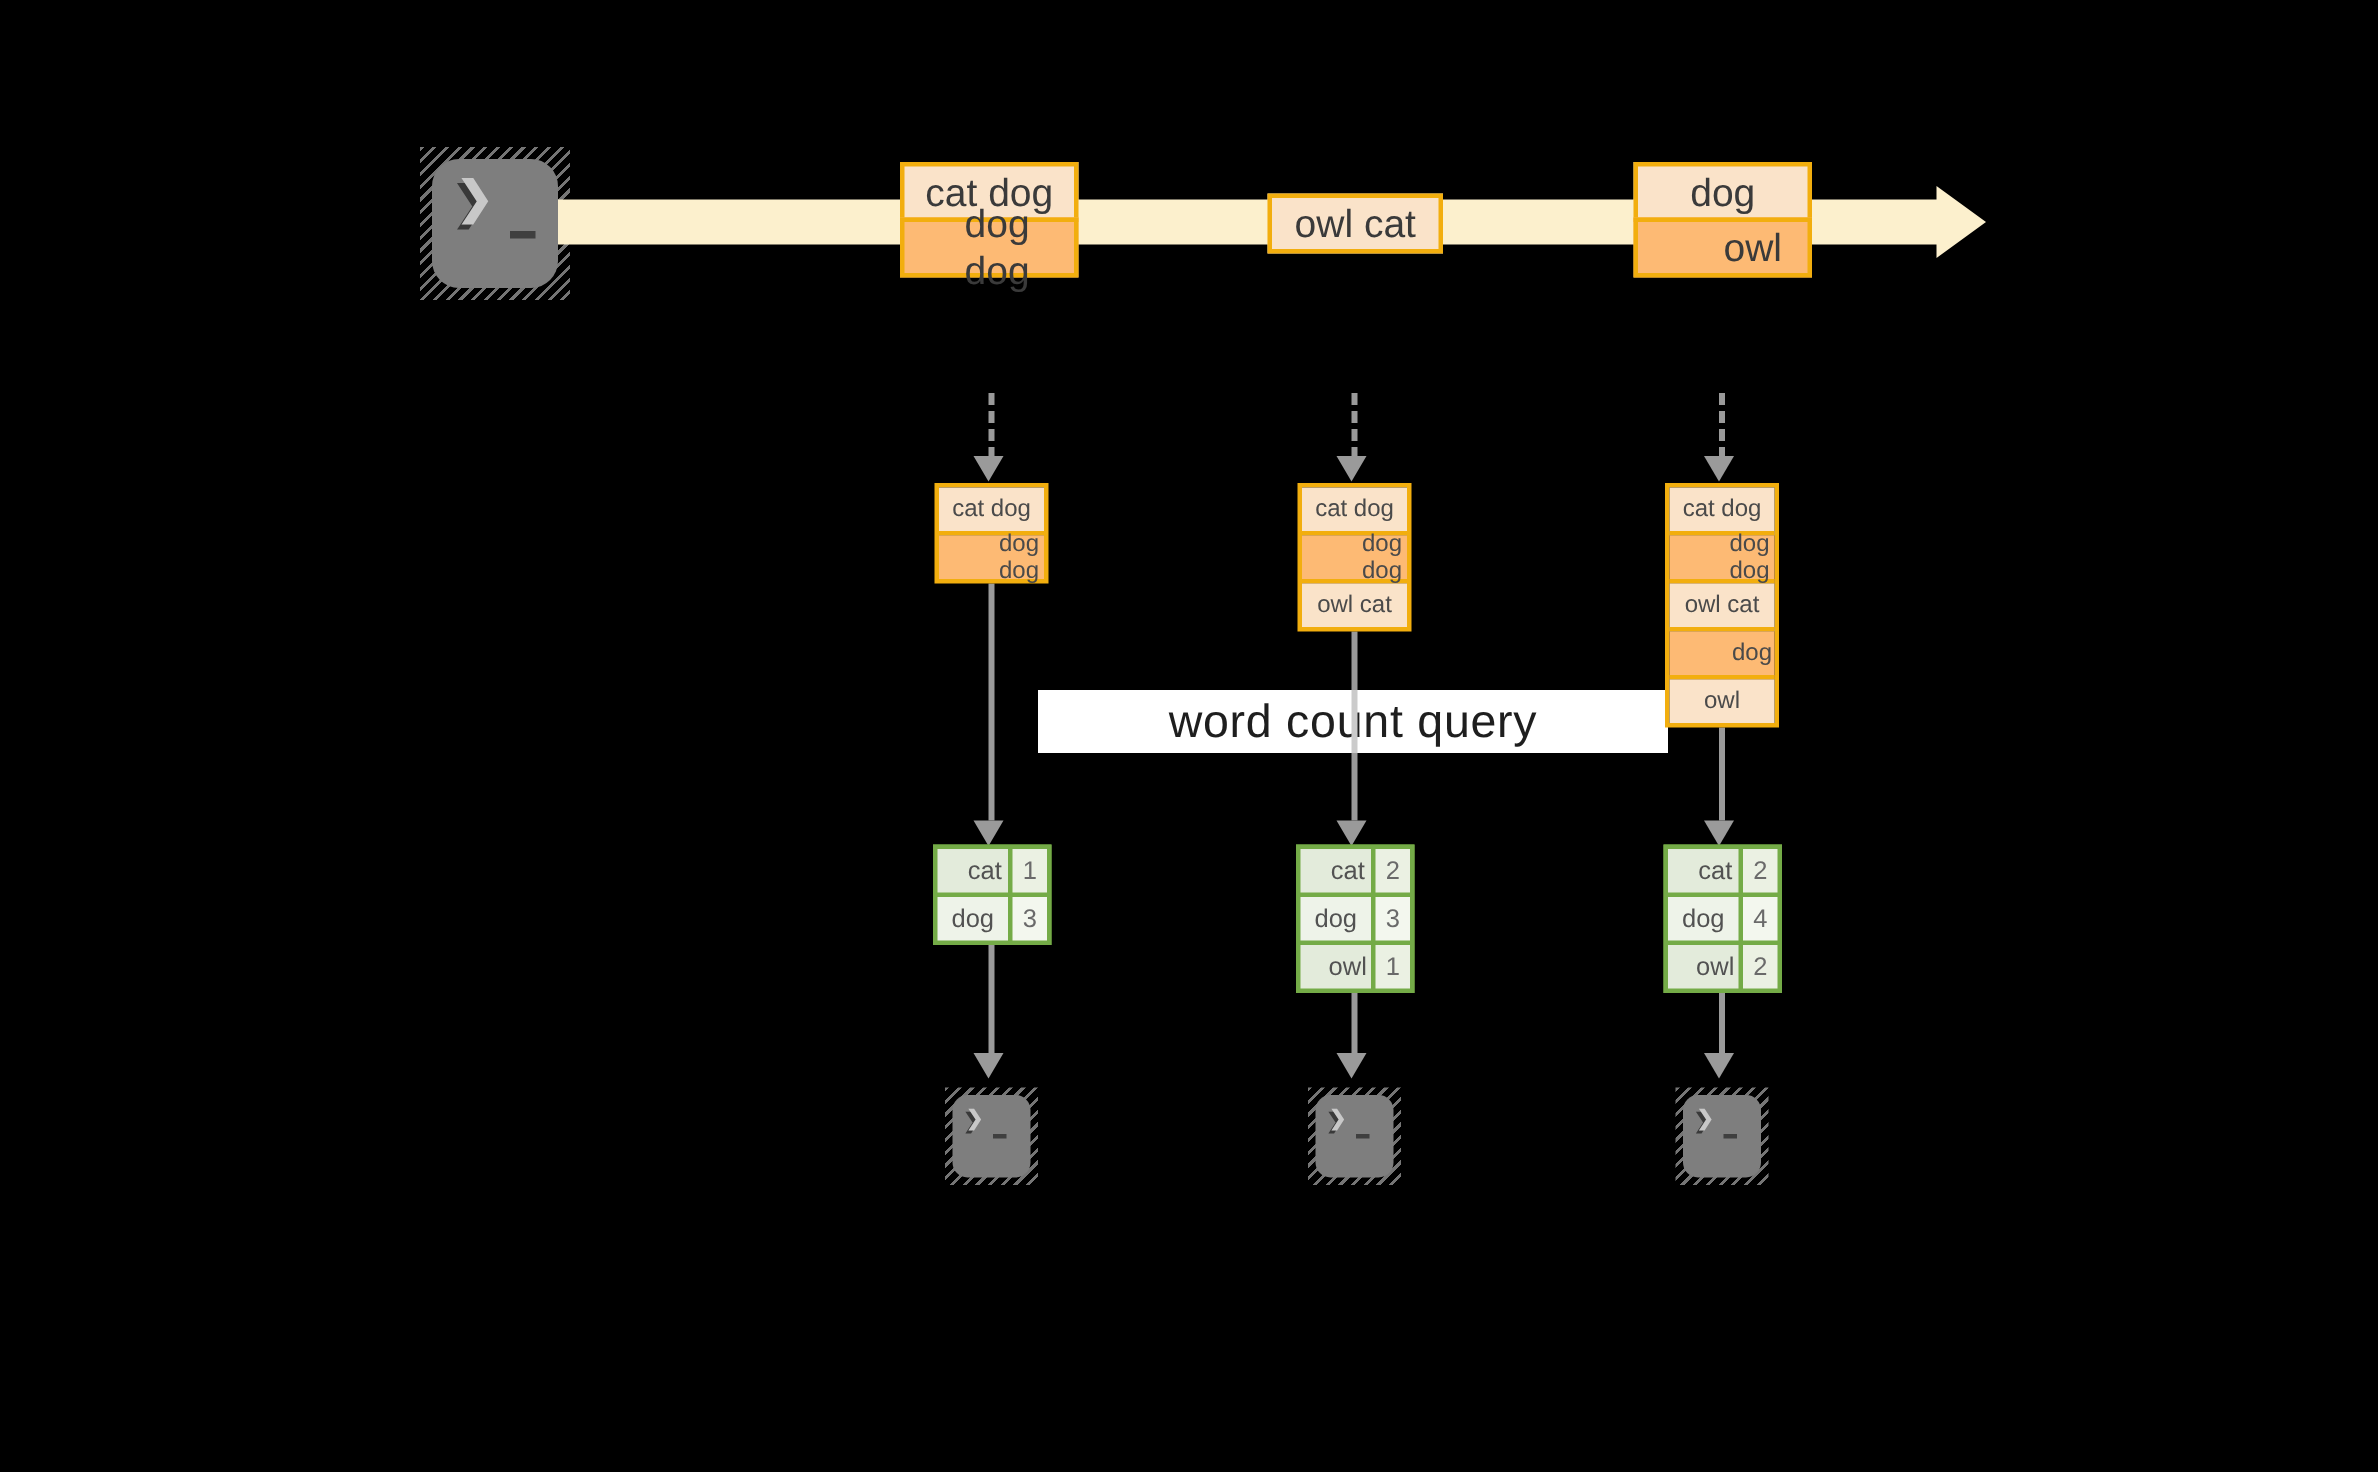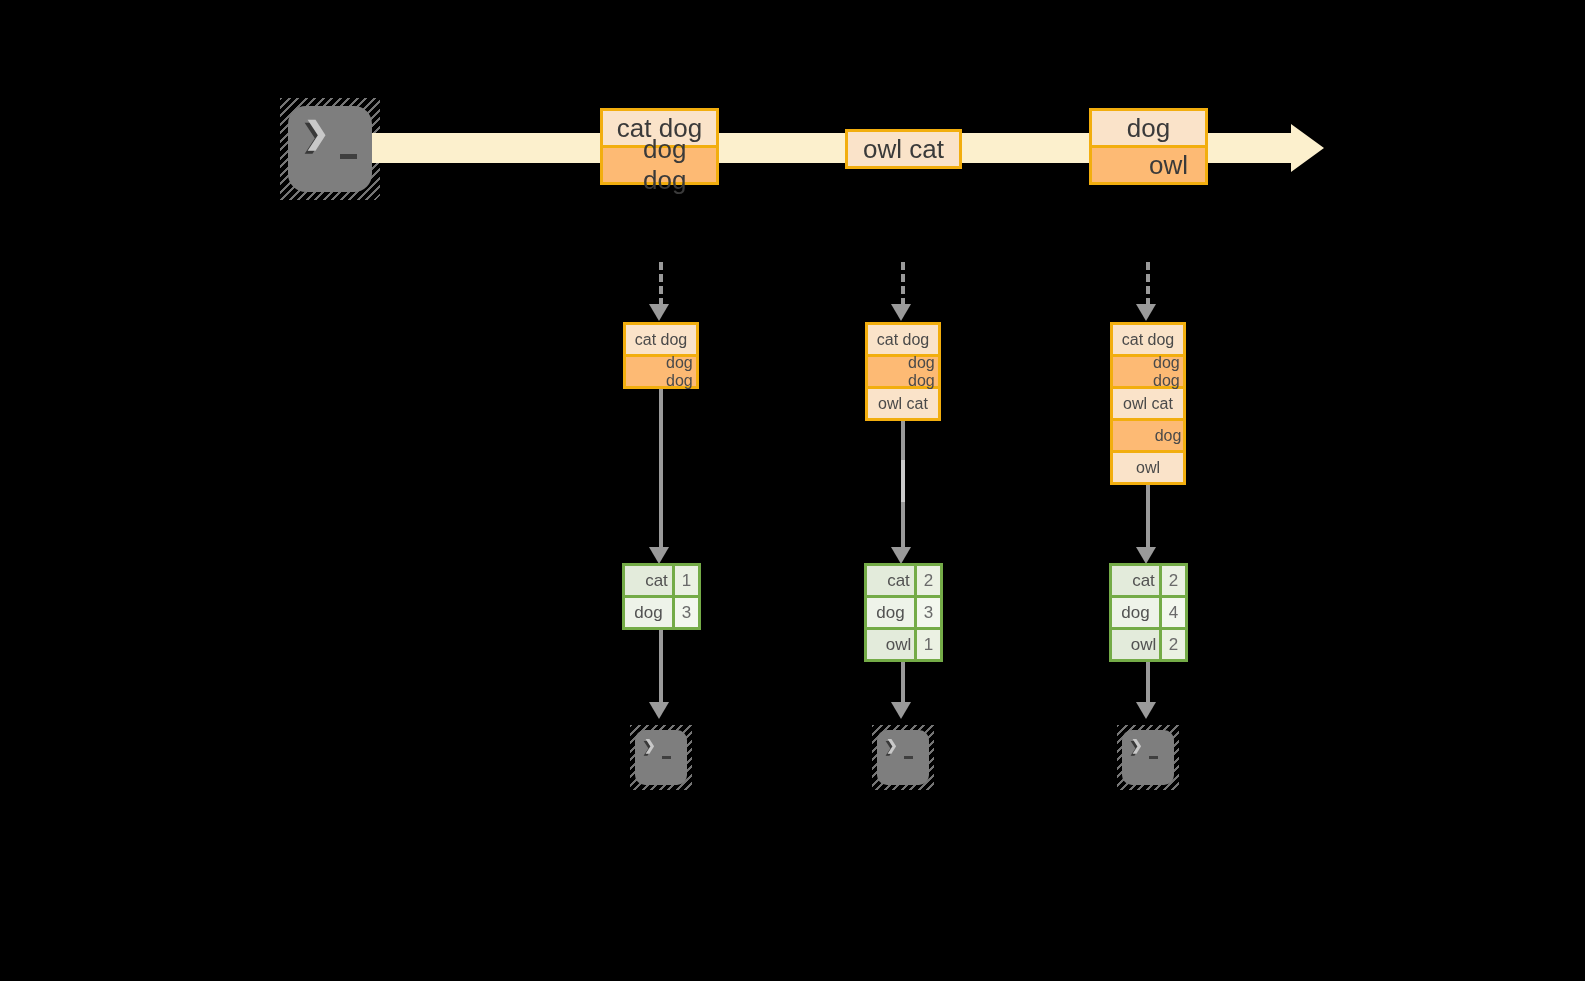--- a/index.html
+++ b/index.html
@@ -94,20 +94,23 @@
   <div class="abs dline" style="left:1146px;top:262px;height:44px"></div>
   <div class="abs ah" style="left:1136px;top:304px"></div>
 
   <div class="abs sline" style="left:659px;top:389px;height:158px"></div>
   <div class="abs ah" style="left:649px;top:547px"></div>
   <div class="abs sline" style="left:901px;top:421px;height:126px"></div>
   <div class="abs ah" style="left:891px;top:547px"></div>
   <div class="abs sline" style="left:1146px;top:485px;height:62px"></div>
   <div class="abs ah" style="left:1136px;top:547px"></div>
 
+  <div class="abs banner">
+    <span>word count query</span>
+  </div>
   <div class="abs banner-line" style="left:901px;top:460px;height:42px"></div>
 
   <div class="abs stack" style="left:623px;top:322px">
     <div class="stack-row fill-dark">cat dog</div>
     <div class="stack-row fill-light">dog dog</div>
   </div>
   <div class="abs stack" style="left:865px;top:322px">
     <div class="stack-row fill-dark">cat dog</div>
     <div class="stack-row fill-light">dog dog</div>
     <div class="stack-row fill-dark">owl cat</div>

